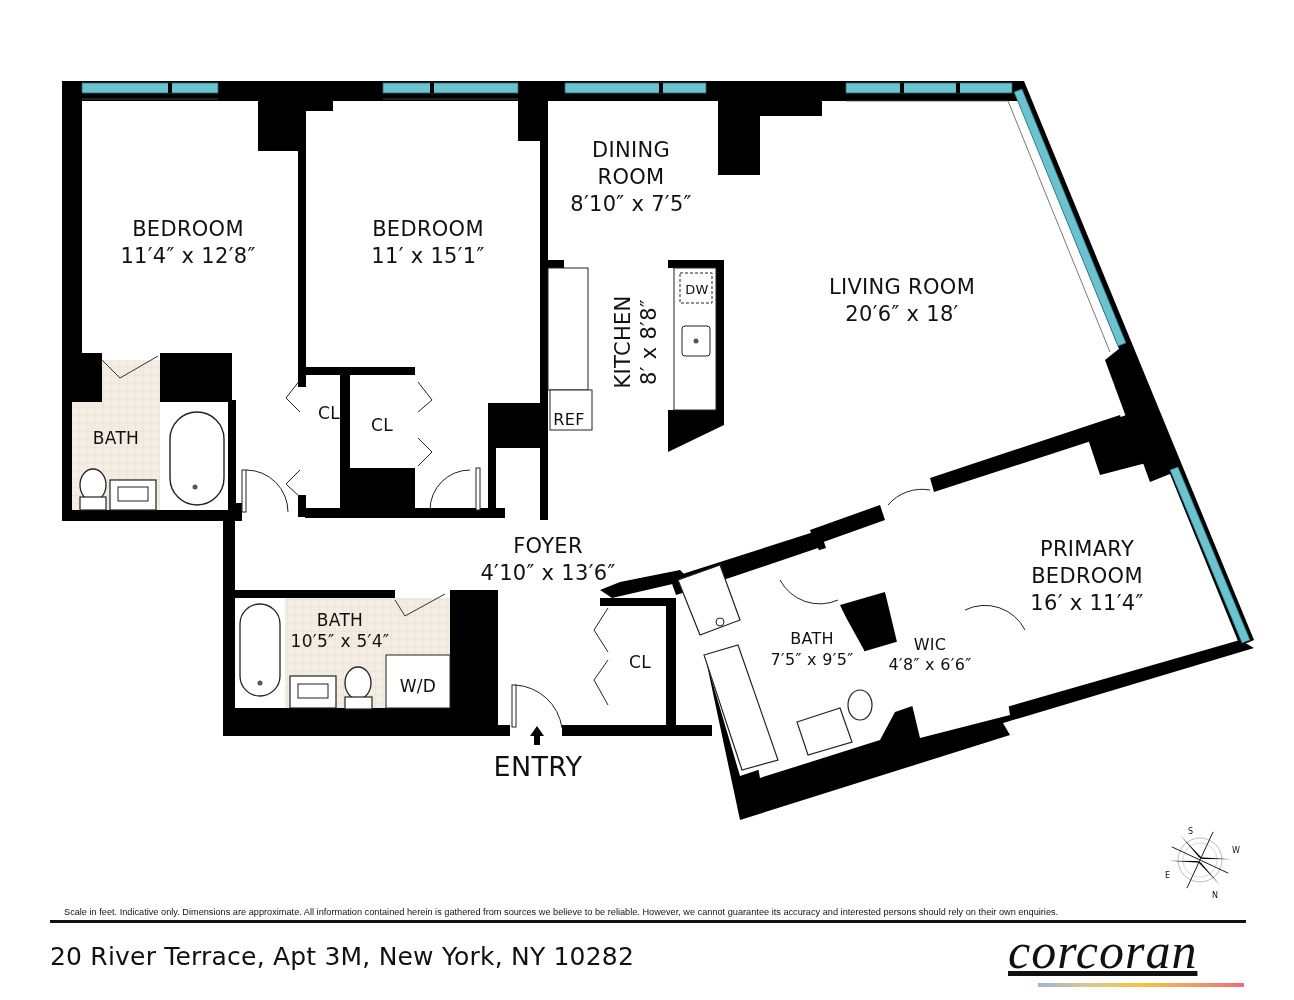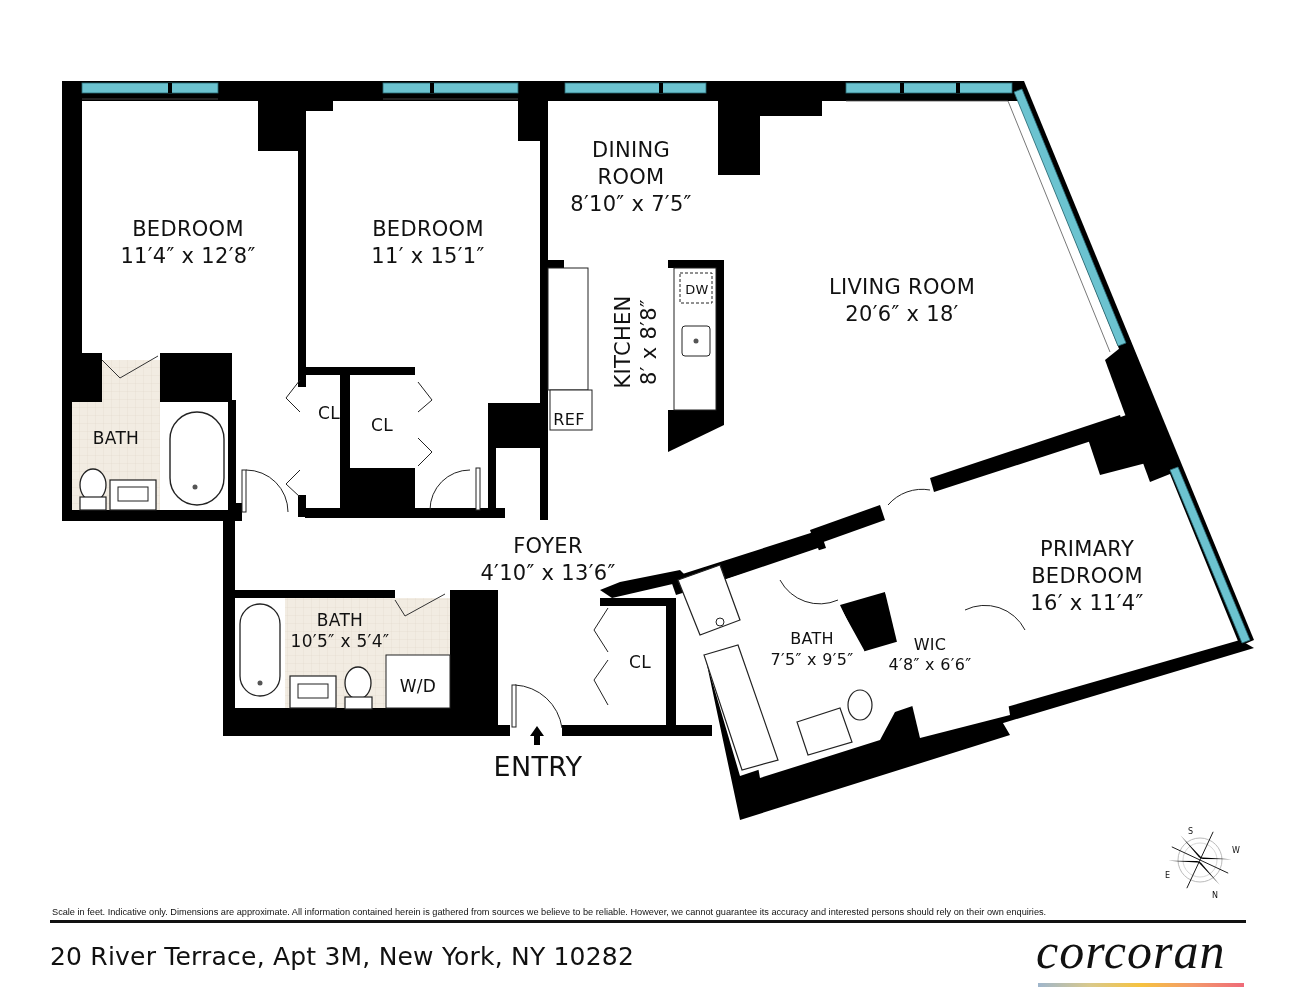--- a/index.html
+++ b/index.html
@@ -1,22 +1,22 @@
 <!DOCTYPE html>
 <html><head>
 <meta charset="utf-8">
 <style>
   html,body{margin:0;padding:0;background:#fff;}
   body{width:1294px;height:1000px;position:relative;overflow:hidden;font-family:"Liberation Sans","DejaVu Sans",sans-serif;}
   svg{position:absolute;left:0;top:0;}
   .lbl{font-family:"DejaVu Sans","Liberation Sans",sans-serif;fill:#111;font-weight:normal;letter-spacing:0.3px;}
-  .disclaimer{position:absolute;left:52px;top:907px;width:1196px;font-size:9.2px;color:#111;white-space:nowrap;font-family:"Liberation Sans",sans-serif;}
+  .disclaimer{position:absolute;left:64px;top:907px;width:1196px;font-size:9.2px;color:#111;white-space:nowrap;font-family:"Liberation Sans",sans-serif;}
   .rule{position:absolute;left:50px;top:920px;width:1196px;height:3px;background:#111;}
   .address{position:absolute;left:50px;top:942px;font-size:25px;color:#111;font-family:"DejaVu Sans",sans-serif;letter-spacing:0.2px;}
-  .logo{position:absolute;left:1036px;top:922px;font-size:50px;font-style:italic;font-family:"Liberation Serif","DejaVu Serif",serif;color:#111;letter-spacing:1px;}
+  .logo{position:absolute;left:1008px;top:922px;font-size:50px;font-style:italic;font-family:"Liberation Serif","DejaVu Serif",serif;color:#111;letter-spacing:1px;text-decoration:underline;}
   .logo-bar{position:absolute;left:1038px;top:983px;width:206px;height:4px;background:linear-gradient(90deg,#9fb6cc,#d9c98c,#f6c23f,#f39a6a,#ef6a78);}
 </style>
 </head>
 <body>
 
 <svg width="1294" height="900" viewBox="0 0 1294 900">
   <defs>
     <pattern id="tile" width="8" height="8" patternUnits="userSpaceOnUse">
       <rect width="8" height="8" fill="#f2ece2"></rect>
       <path d="M8 0V8M0 8H8" stroke="#e2d9c8" stroke-width="0.6"></path>

